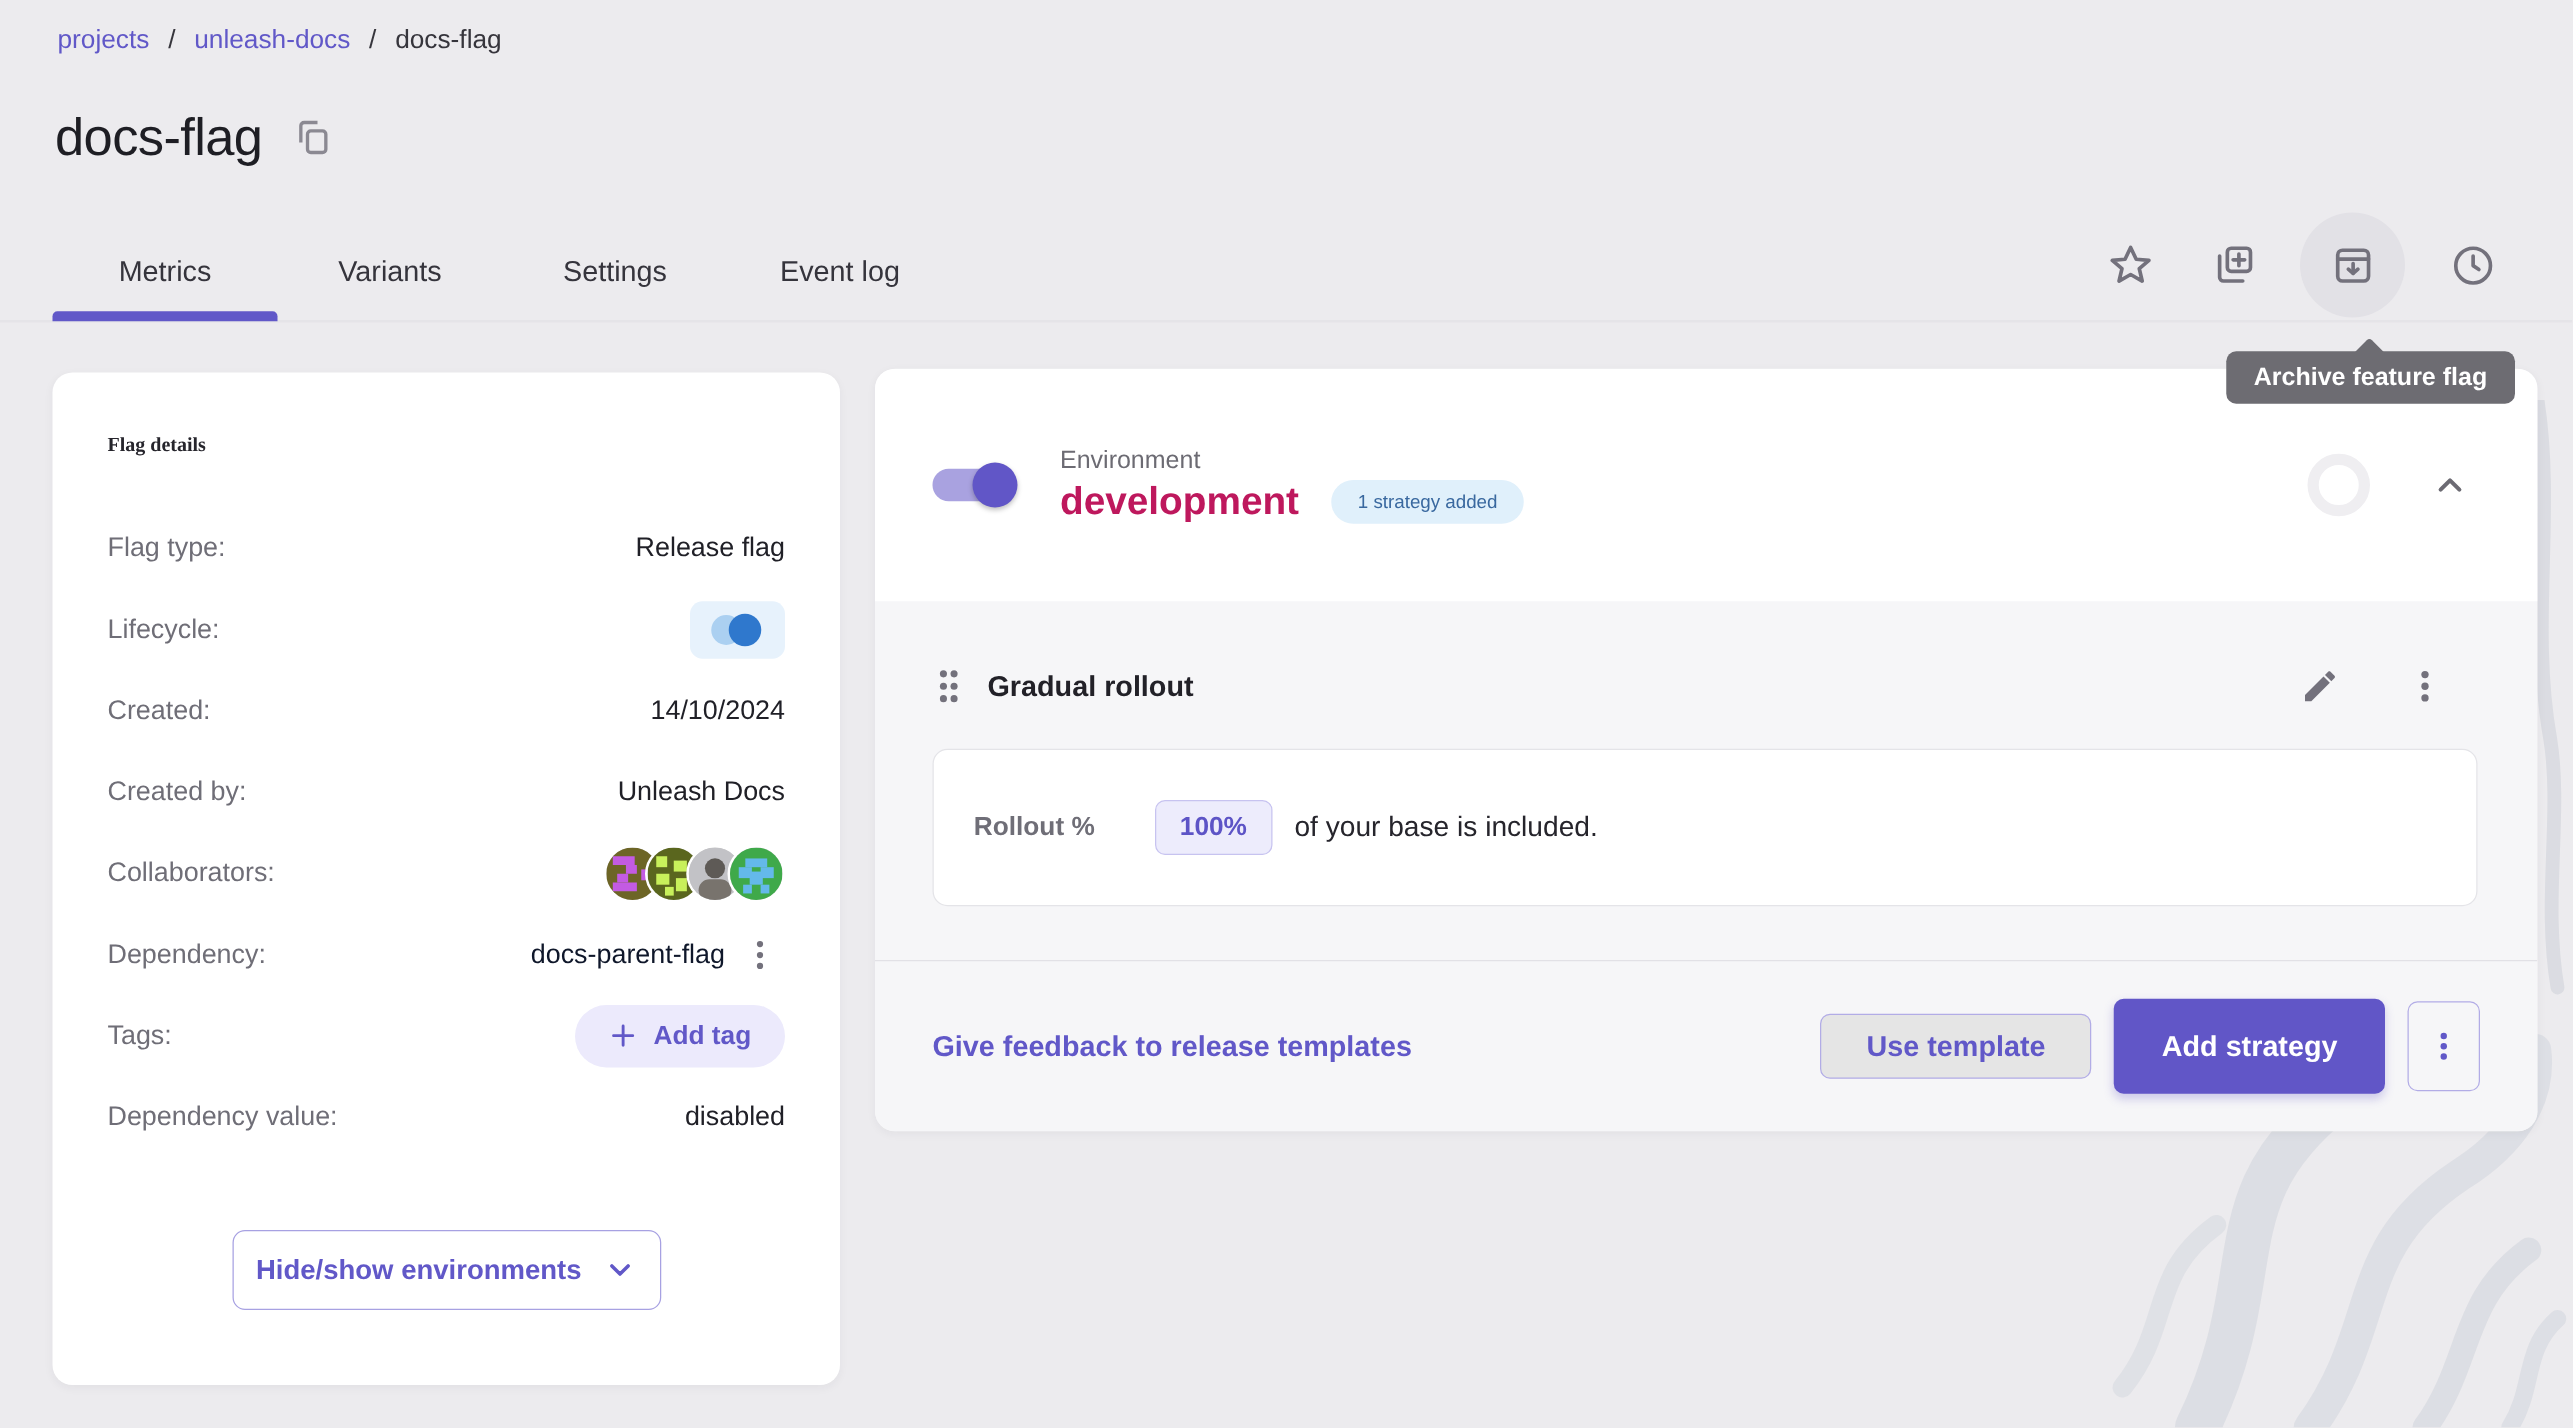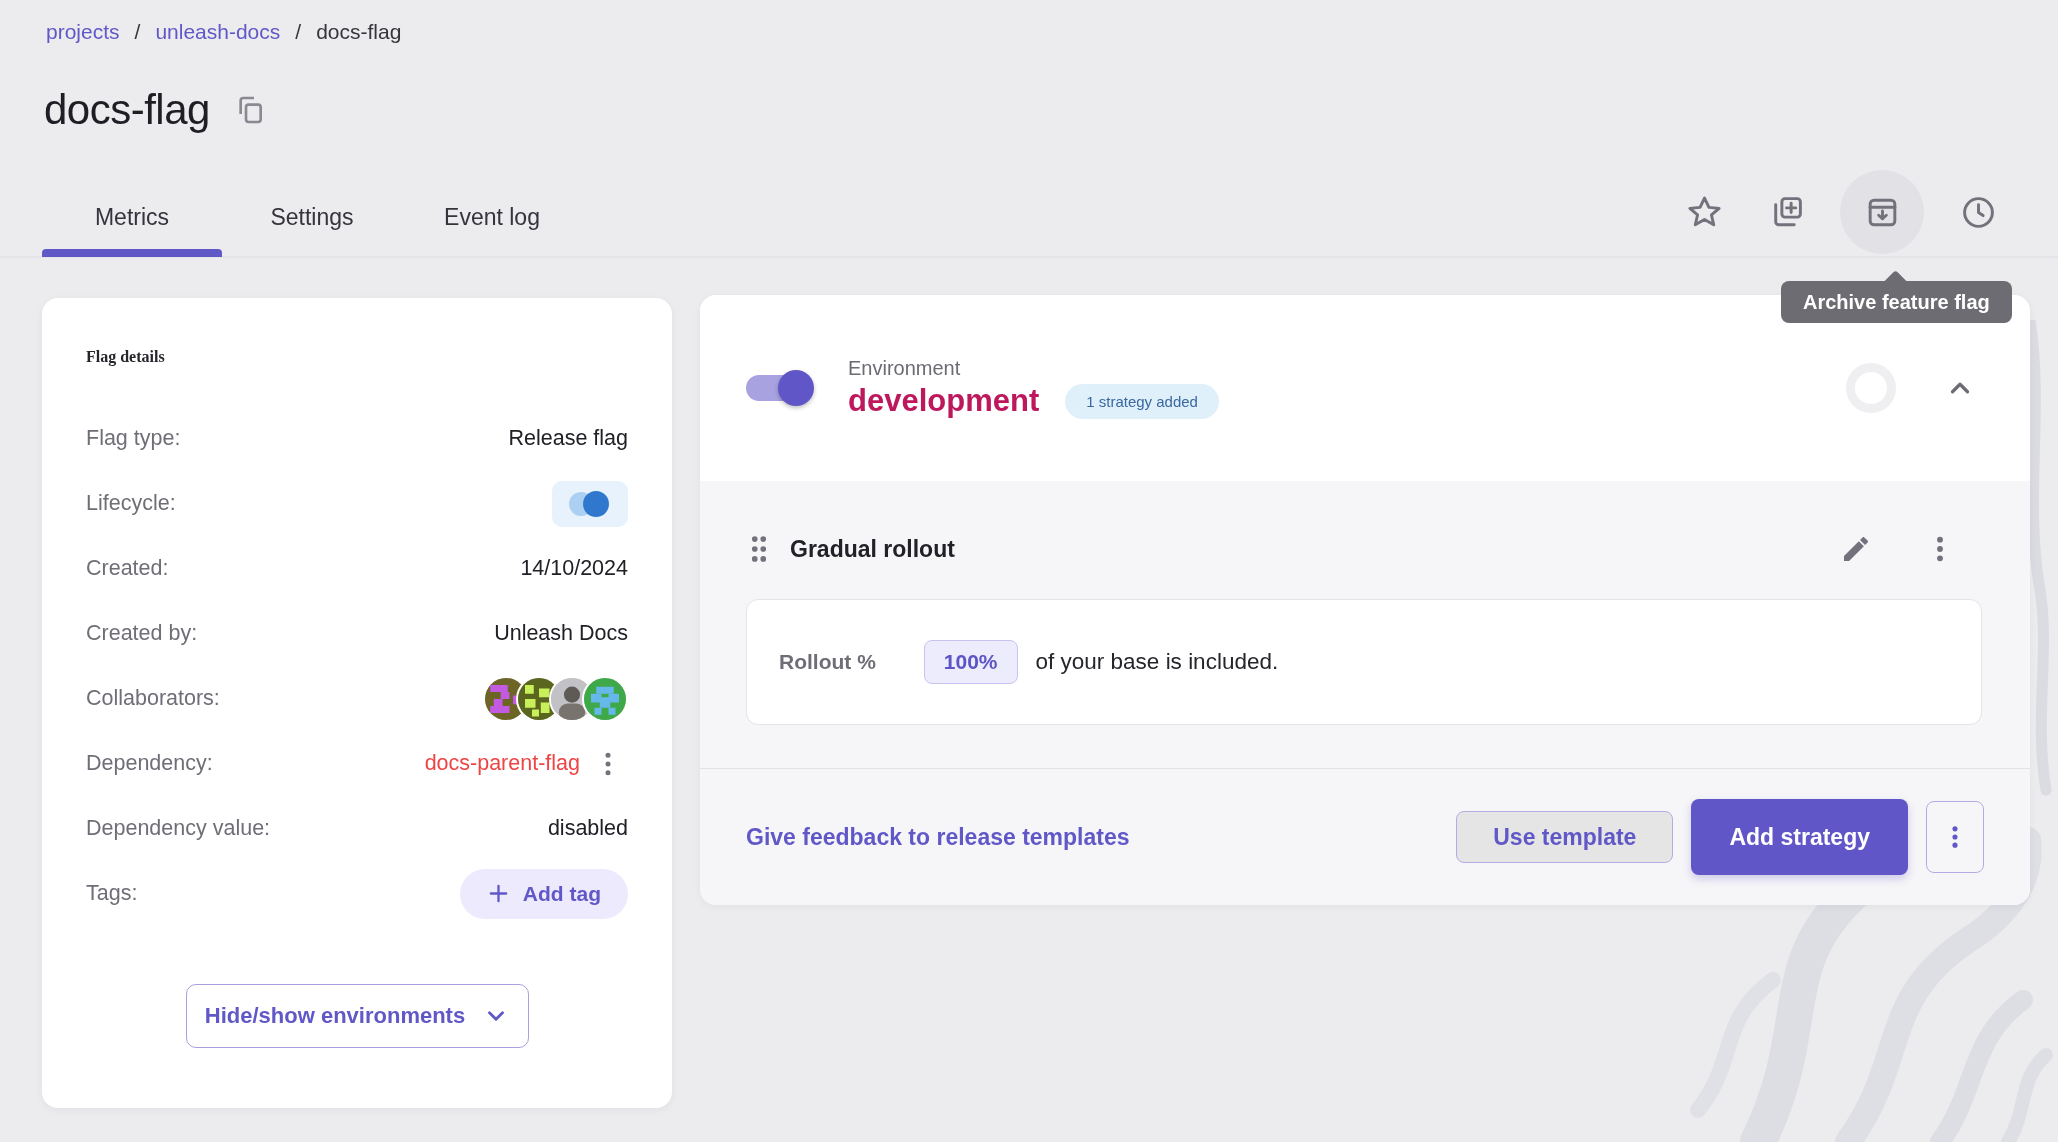--- a/index.html
+++ b/index.html
@@ -55,21 +55,21 @@
   .lifecycle-chip { width:76px; height:46px; background:#e7f2fc; border-radius:10px; position:relative; cursor:pointer; }
   .lifecycle-chip .c1 { position:absolute; left:17px; top:11px; width:24px; height:24px; border-radius:50%; background:#abd0f1; }
   .lifecycle-chip .c2 { position:absolute; left:31px; top:10px; width:26px; height:26px; border-radius:50%; background:#2f78cd; }
 
   .avatars { display:flex; }
   .avatar { width:46px; height:46px; border-radius:50%; border:2.5px solid #fff; margin-left:-13px; overflow:hidden; background:#ccc; }
   .avatar:first-child { margin-left:0; }
   .avatar svg { display:block; width:100%; height:100%; }
 
   .dependency-cell { display:flex; align-items:center; gap:8px; }
-  .dependency-link { color:#ef4444; font-size:21.5px; }
+  .dependency-link { color:#0f172a; font-size:21.5px; }
   .row-kebab { display:grid; place-items:center; width:40px; height:44px; }
   .row-kebab svg { width:30px; height:30px; fill:#73717c; }
 
   .add-tag-btn { display:flex; align-items:center; gap:13px; background:#eceafc; border-radius:27px; padding:13px 27px;
     color:#6158c8; font-weight:700; font-size:21px; }
   .add-tag-btn svg { width:23px; height:23px; stroke:#6158c8; stroke-width:2.4; fill:none; stroke-linecap:round; }
 
   .hide-show-btn { margin:58px auto 0; display:flex; align-items:center; justify-content:center; gap:18px;
     width:343px; height:64px; border:1.6px solid #a7a1e2; border-radius:10px; color:#6158c8; font-weight:700; font-size:22px; }
   .hide-show-btn svg { width:26px; height:26px; stroke:#6158c8; stroke-width:2.6; fill:none; stroke-linecap:round; stroke-linejoin:round; }
@@ -147,20 +147,21 @@
   <button class="copy-name-btn">
     <svg viewBox="0 0 24 24">
       <rect x="9" y="8" width="11" height="13" rx="2"></rect>
       <path d="M5 15V5c0-1.1.9-2 2-2h8"></path>
     </svg>
   </button>
 </div>
 
 <div class="tabs">
   <div class="tab">Metrics</div>
+  <div class="tab">Variants</div>
   <div class="tab">Settings</div>
   <div class="tab">Event log</div>
 </div>
 <div class="tab-underline"></div>
 <div class="tabs-divider"></div>
 
 <div class="toolbar">
   <button class="icon-btn">
     <svg viewBox="0 0 24 24">
       <path d="M12 2.6l2.9 6.1 6.6.6-5 4.3 1.5 6.4L12 16.6 6 20l1.5-6.4-5-4.3 6.6-.6L12 2.6z"></path>
@@ -276,32 +277,32 @@
           <svg viewBox="0 0 24 24">
             <circle cx="12" cy="5" r="2"></circle>
               <circle cx="12" cy="12" r="2"></circle>
               <circle cx="12" cy="19" r="2"></circle>
           </svg>
         </button>
       </span>
     </div>
 
     <div class="detail-row">
-      <span class="detail-label">Dependency value:</span>
-      <span class="detail-value">disabled</span>
-    </div>
-
-    <div class="detail-row">
       <span class="detail-label">Tags:</span>
       <button class="add-tag-btn">
         <svg viewBox="0 0 24 24">
             <path d="M12 4v16M4 12h16"></path>
           </svg>
         <span>Add tag</span>
       </button>
+    </div>
+
+    <div class="detail-row">
+      <span class="detail-label">Dependency value:</span>
+      <span class="detail-value">disabled</span>
     </div>
   </div>
 
   <button class="hide-show-btn">
     <span>Hide/show environments</span>
     <svg viewBox="0 0 24 24">
         <path d="M6 9l6 6 6-6"></path>
       </svg>
   </button>
 </aside>

